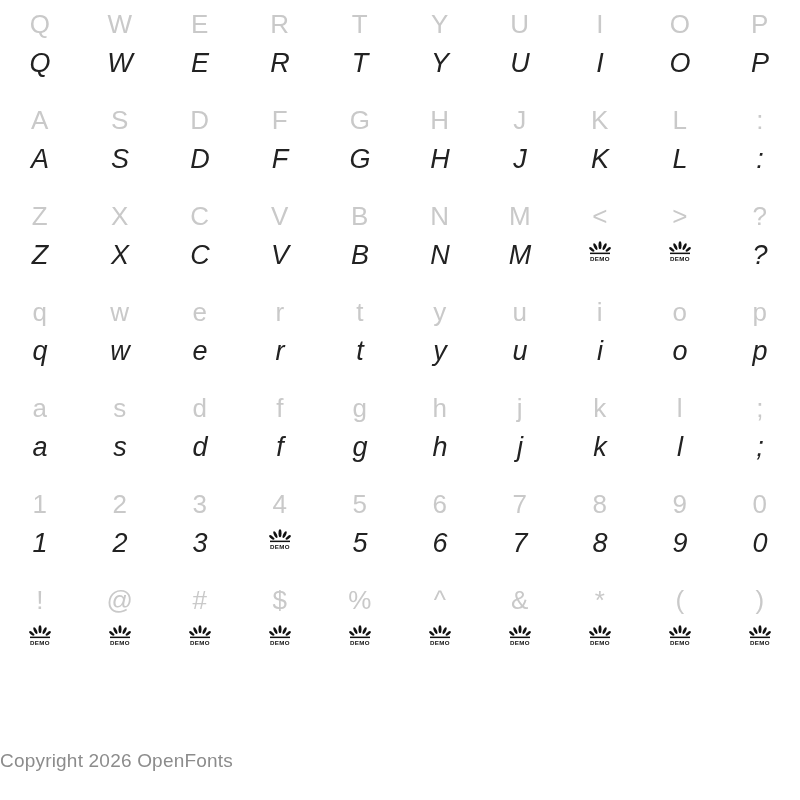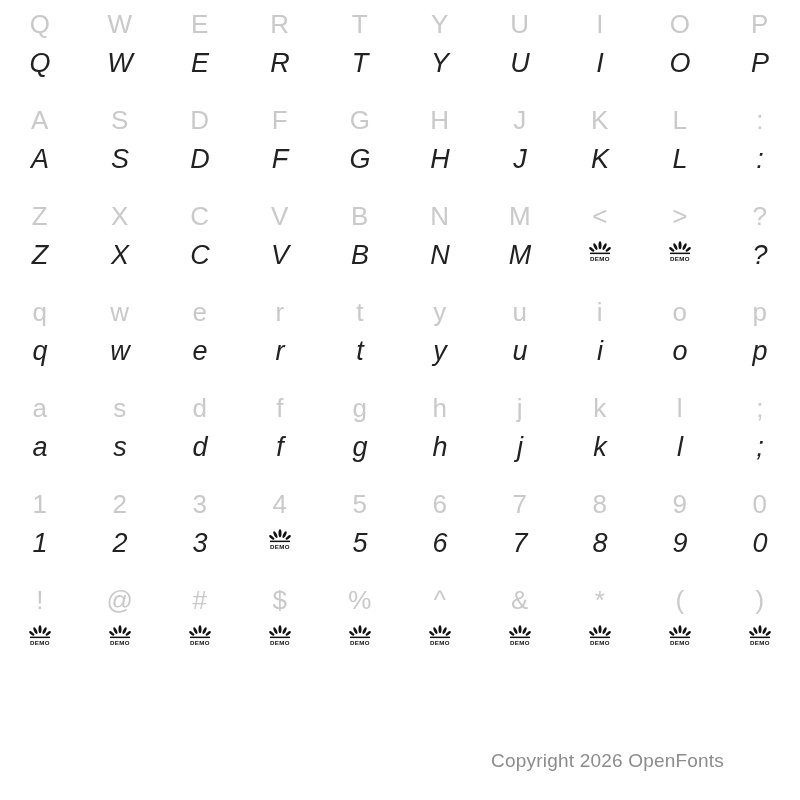--- a/index.html
+++ b/index.html
@@ -75,21 +75,20 @@
     display: inline-block;
     vertical-align: middle;
   }
   .footer {
     position: absolute;
     left: 0;
     bottom: 28px;
     width: 800px;
     padding-right: 76px;
     box-sizing: border-box;
-    text-align: right;
     font-family: "Liberation Sans", sans-serif;
     font-size: 19px;
     color: #8c8c8c;
     letter-spacing: 0.2px;
   }
 </style>
 </head>
 <body>
 
 <div id="sheet">

